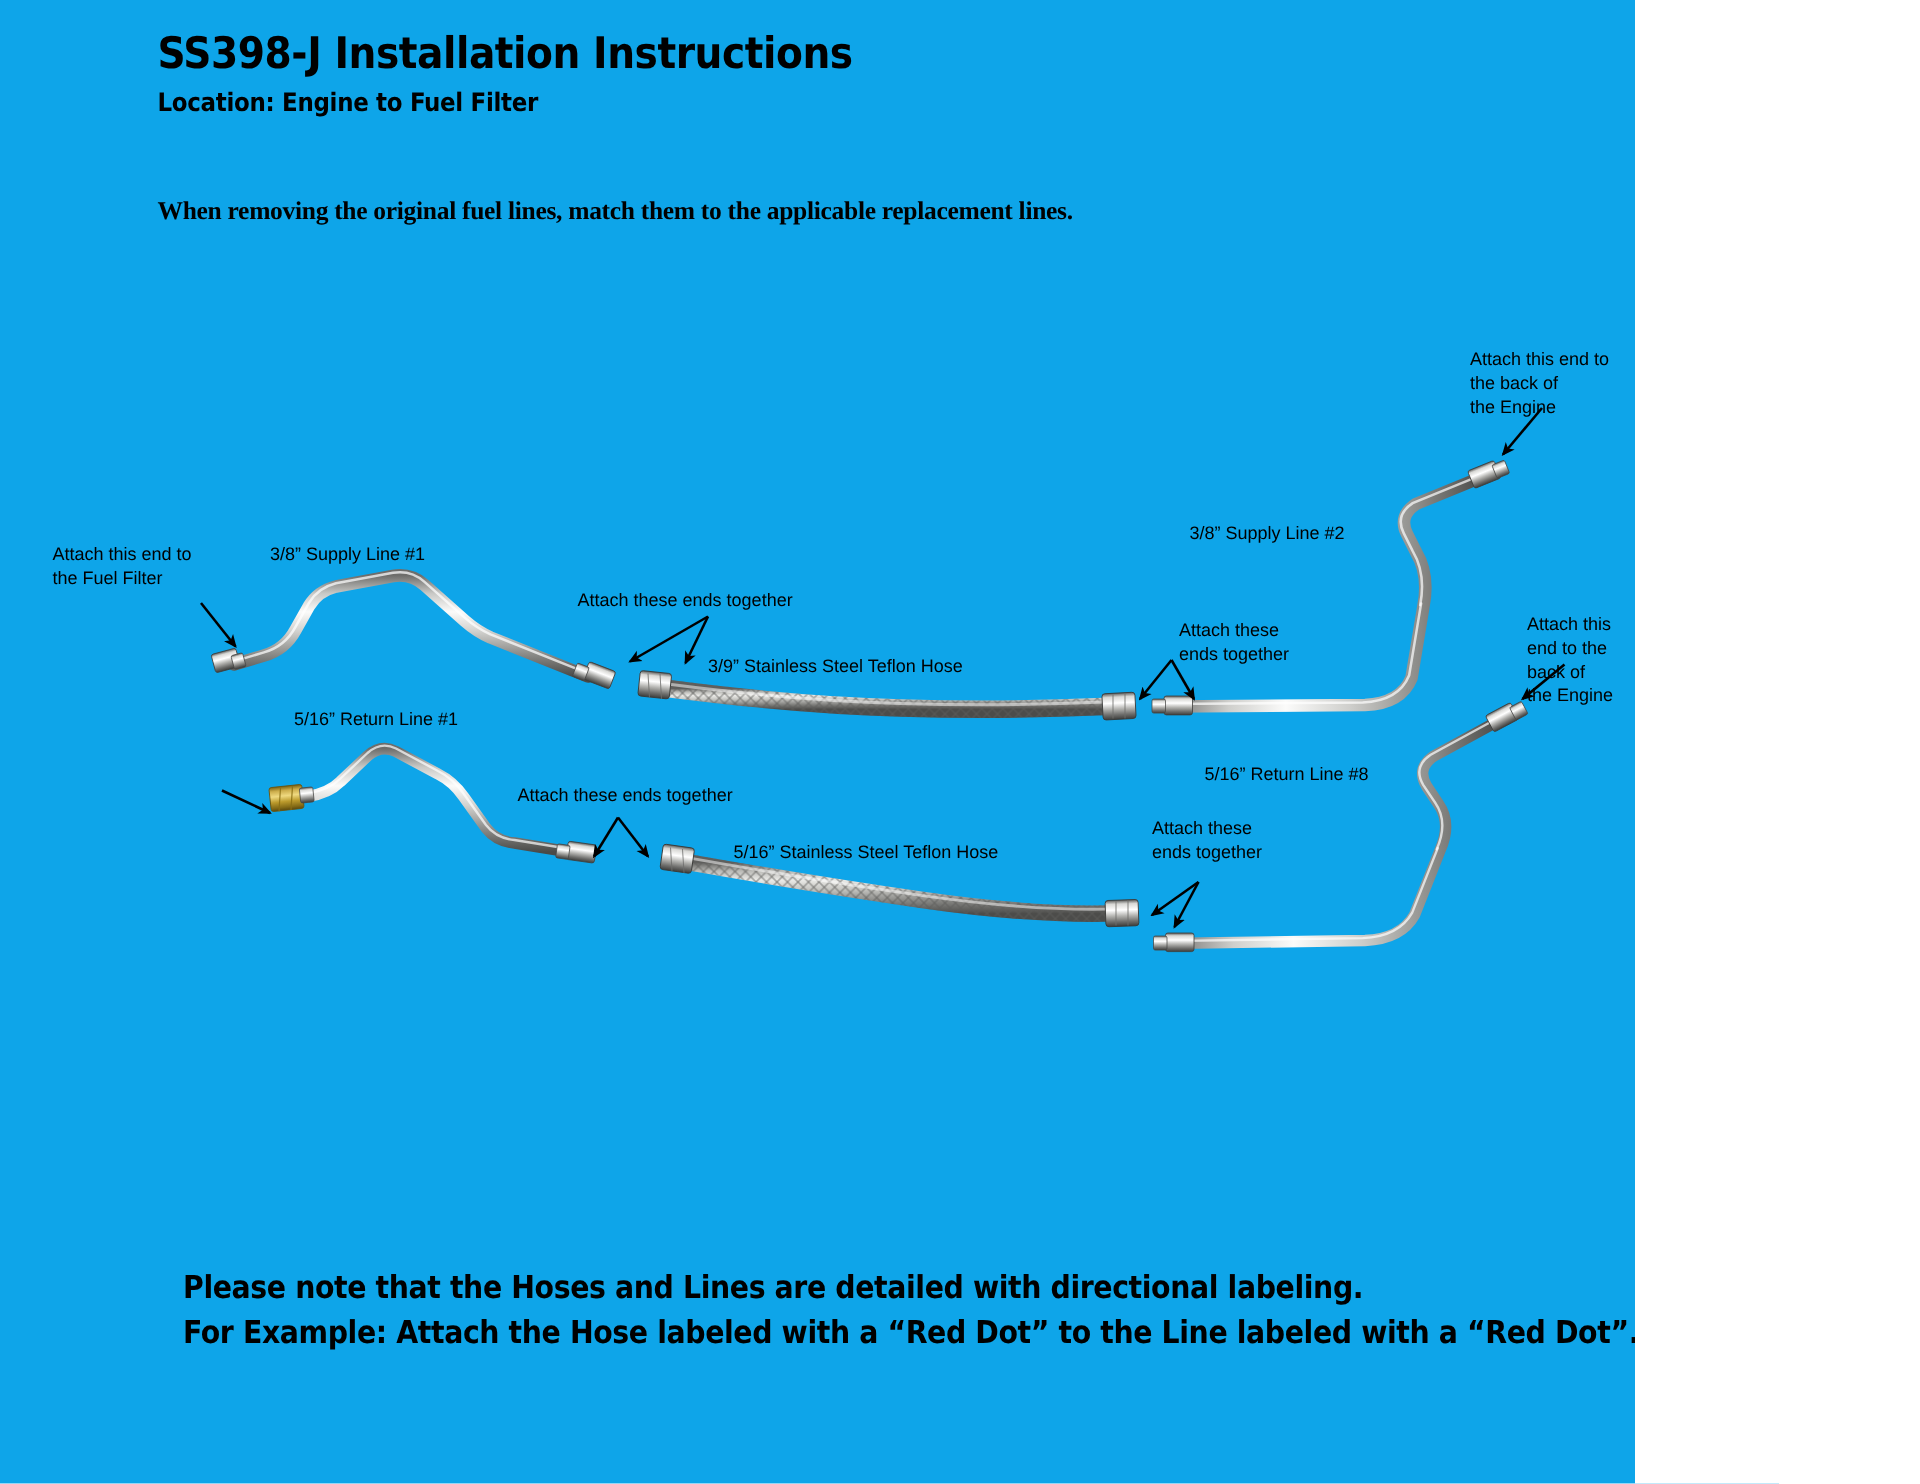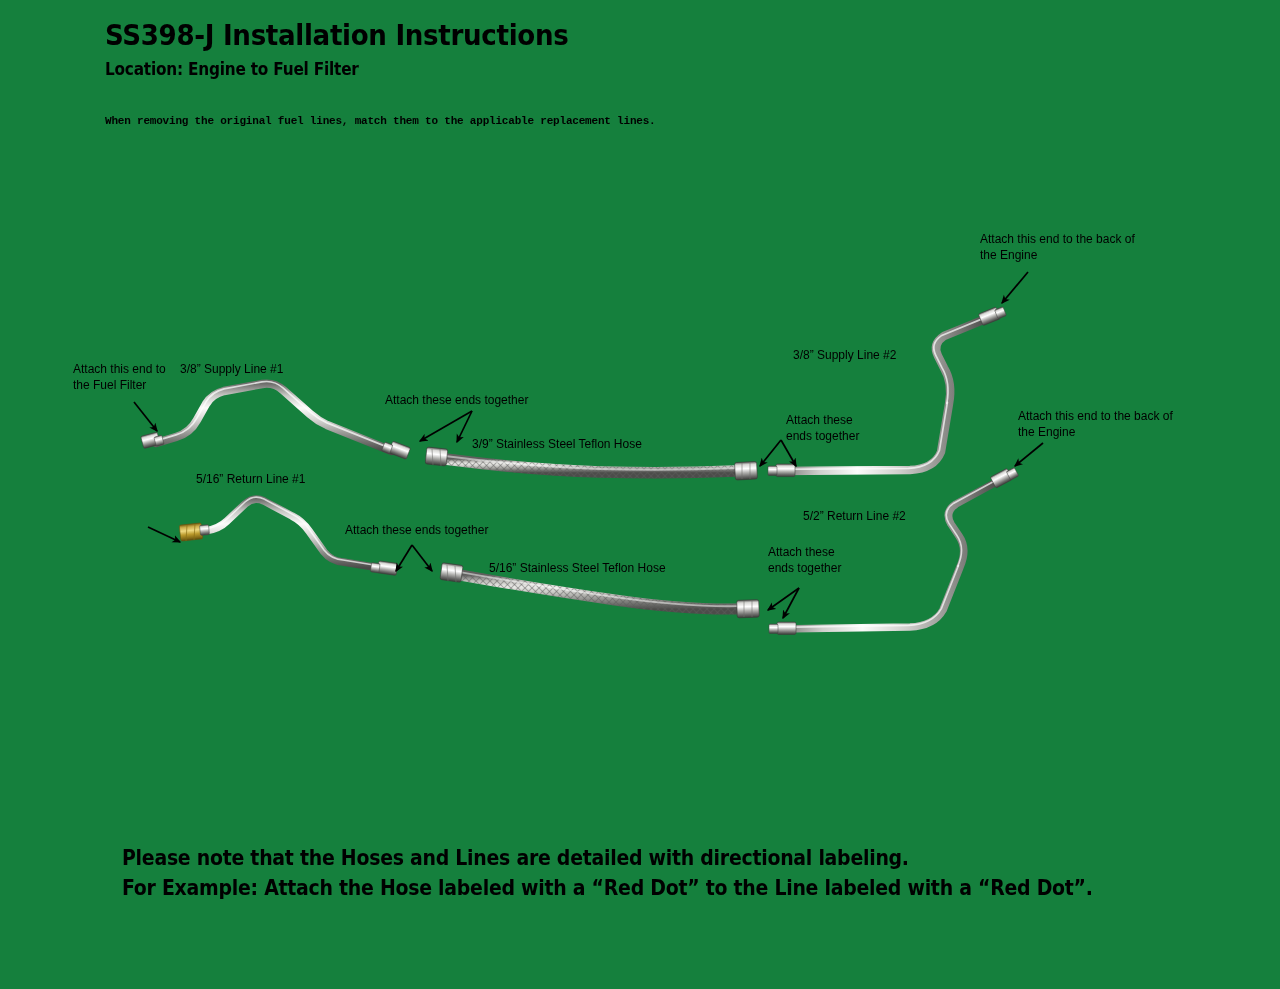--- a/index.html
+++ b/index.html
@@ -7,23 +7,23 @@
     margin: 0;
     padding: 0;
     background: #ffffff;
   }
   body {
     font-family: "Liberation Sans", sans-serif;
     color: #000000;
   }
   #page {
     position: relative;
-    width: 1280px;
+    width: 1090px;
     height: 989px;
-    background: #15803d;
+    background: #0ea5e9;
     overflow: hidden;
   }
 
   
   #header { position: absolute; left: 105px; top: 20px; }
   .doc-title {
     font-family: "DejaVu Sans Condensed", "DejaVu Sans", sans-serif;
     font-weight: bold;
     font-size: 29px;
     letter-spacing: -0.3px;
@@ -32,25 +32,25 @@
   }
   .doc-subtitle {
     font-family: "DejaVu Sans Condensed", "DejaVu Sans", sans-serif;
     font-weight: bold;
     font-size: 17px;
     letter-spacing: -0.2px;
     margin-top: 9px;
     white-space: nowrap;
   }
   .doc-intro {
-    font-family: Liberation Mono, monospace;
+    font-family: Liberation Serif, serif;
     font-weight: bold;
-    font-size: 11px;
+    font-size: 17px;
     letter-spacing: -0.2px;
-    margin-top: 36px;
+    margin-top: 52px;
     white-space: nowrap;
   }
 
   
   #footer {
     position: absolute;
     left: 122px;
     top: 843px;
   }
   .note-line {
@@ -285,21 +285,21 @@
       <path d="M 412,545 L 396,571"></path>
       <path d="M 412,545 L 432,571"></path>
 
       <path d="M 799,588 L 768,610"></path>
       <path d="M 799,588 L 783,618"></path>
 
       <path d="M 1043,443 L 1015,466"></path>
     </g>
   </svg>
 
-  <div class="annot" style="left:35px;  top:362px;margin-left:38px;">Attach this end to
+  <div class="annot" style="left:35px;  top:362px;">Attach this end to
 the Fuel Filter</div>
 
   <div class="annot" style="left:180px; top:362px;">3/8” Supply Line #1</div>
 
   <div class="annot" style="left:385px; top:393px;">Attach these ends together</div>
 
   <div class="annot" style="left:472px; top:437px;">3/9” Stainless Steel Teflon Hose</div>
 
   <div class="annot" style="left:793px; top:348px;">3/8” Supply Line #2</div>
 
@@ -309,21 +309,21 @@
   <div class="annot" style="left:980px; top:232px;">Attach this end to the back of
 the Engine</div>
 
 
   <div class="annot" style="left:196px; top:472px;">5/16” Return Line #1</div>
 
   <div class="annot" style="left:345px; top:523px;">Attach these ends together</div>
 
   <div class="annot" style="left:489px; top:561px;">5/16” Stainless Steel Teflon Hose</div>
 
-  <div class="annot" style="left:803px; top:509px;">5/2” Return Line #2</div>
+  <div class="annot" style="left:803px; top:509px;">5/16” Return Line #8</div>
 
   <div class="annot" style="left:768px; top:545px;">Attach these
 ends together</div>
 
   <div class="annot" style="left:1018px; top:409px;">Attach this end to the back of
 the Engine</div>
 
   <div id="footer">
     <div class="note-line">Please note that the Hoses and Lines are detailed with directional labeling.</div>
     <div class="note-line">For Example: Attach the Hose labeled with a “Red Dot” to the Line labeled with a “Red Dot”.</div>

